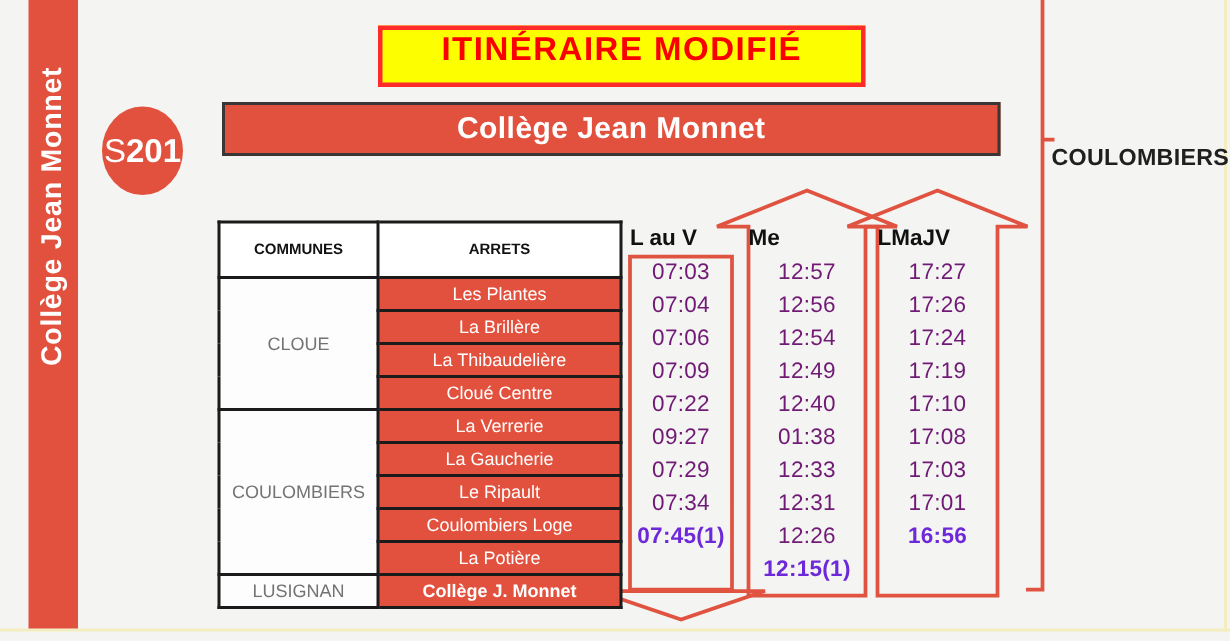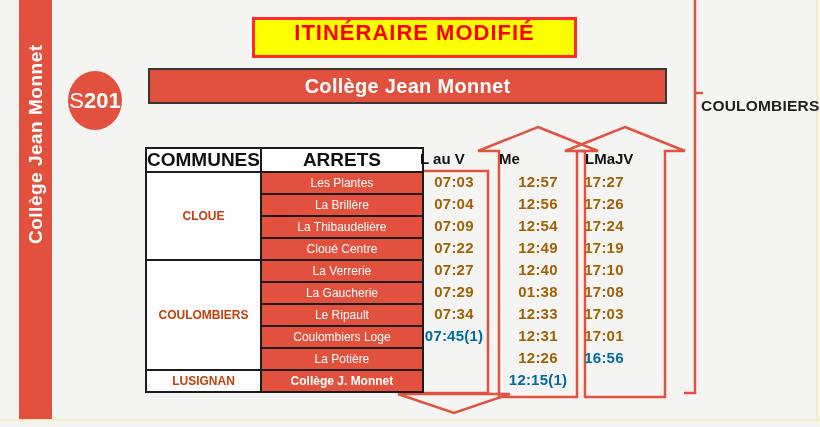--- a/index.html
+++ b/index.html
@@ -39,31 +39,31 @@
   
   .right-label{left:701px;top:97px;width:118px;font-weight:bold;font-size:15.5px;color:#1f1f1f;letter-spacing:.2px}
 
   
   .overlay{left:0;top:0;width:820px;height:427px;pointer-events:none}
   .overlay .stroke{fill:none;stroke:var(--arrow-red);stroke-width:2.5;stroke-linejoin:miter}
 
   
   table.schedule{left:145px;top:147px;position:absolute;border-collapse:collapse;table-layout:fixed}
   table.schedule th,table.schedule td{border:2px solid var(--ink);text-align:center;vertical-align:middle;padding:0}
-  table.schedule th{height:24px;background:#fff;font-size:19px;font-weight:bold;color:#111}
+  table.schedule th{height:37px;background:#fff;font-size:10px;font-weight:bold;color:#111}
   table.schedule td{height:22px;font-size:12px}
-  td.commune{width:106px;background:#fdfdfd;font-weight:bold;color:#c2410c}
+  td.commune{width:106px;background:#fdfdfd;font-weight:normal;color:#737373}
   td.arret{width:162px;background:var(--red);color:#fff;font-size:16px;font-weight:normal}
   td.arret.dest{font-weight:bold}
 
   
   .timecol-header{top:147px;height:24px;line-height:24px;text-align:left;font-weight:bold;font-size:15px;color:#111}
   .timecol{top:171px;text-align:center}
-  .timecol div{height:22px;line-height:22px;font-size:15px;font-weight:700;color:#a16207;letter-spacing:.2px}
-  .timecol div:last-child{font-weight:700;color:#0369a1}
+  .timecol div{height:22px;line-height:22px;font-size:15px;font-weight:400;color:#701a75;letter-spacing:.2px}
+  .timecol div:last-child{font-weight:700;color:#6d28d9}
 </style>
 </head>
 <body>
 
 <div class="abs edge-right"></div>
 <div class="abs edge-bottom"></div>
 
 <div class="abs sidebar"></div>
 <div class="abs sidebar-text">Collège Jean Monnet</div>
 
@@ -135,42 +135,43 @@
 </tbody>
   </table>
 
 <div class="abs timecol-header" style="left:420px;width:68px">L au V</div>
 <div class="abs timecol-header" style="left:499px;width:78px">Me</div>
 <div class="abs timecol-header" style="left:585px;width:84px">LMaJV</div>
 
 <div class="abs timecol" style="left:420px;width:68px">
   <div>07:03</div>
   <div>07:04</div>
+  <div>07:06</div>
   <div>07:09</div>
   <div>07:22</div>
-  <div>07:27</div>
+  <div>09:27</div>
   <div>07:29</div>
   <div>07:34</div>
   <div>07:45(1)</div>
 </div>
 
 <div class="abs timecol" style="left:499px;width:78px">
   <div>12:57</div>
   <div>12:56</div>
   <div>12:54</div>
   <div>12:49</div>
   <div>12:40</div>
   <div>01:38</div>
   <div>12:33</div>
   <div>12:31</div>
   <div>12:26</div>
   <div>12:15(1)</div>
 </div>
 
-<div class="abs timecol" style="left:564px;width:80px">
+<div class="abs timecol" style="left:585px;width:80px">
   <div>17:27</div>
   <div>17:26</div>
   <div>17:24</div>
   <div>17:19</div>
   <div>17:10</div>
   <div>17:08</div>
   <div>17:03</div>
   <div>17:01</div>
   <div>16:56</div>
 </div>

